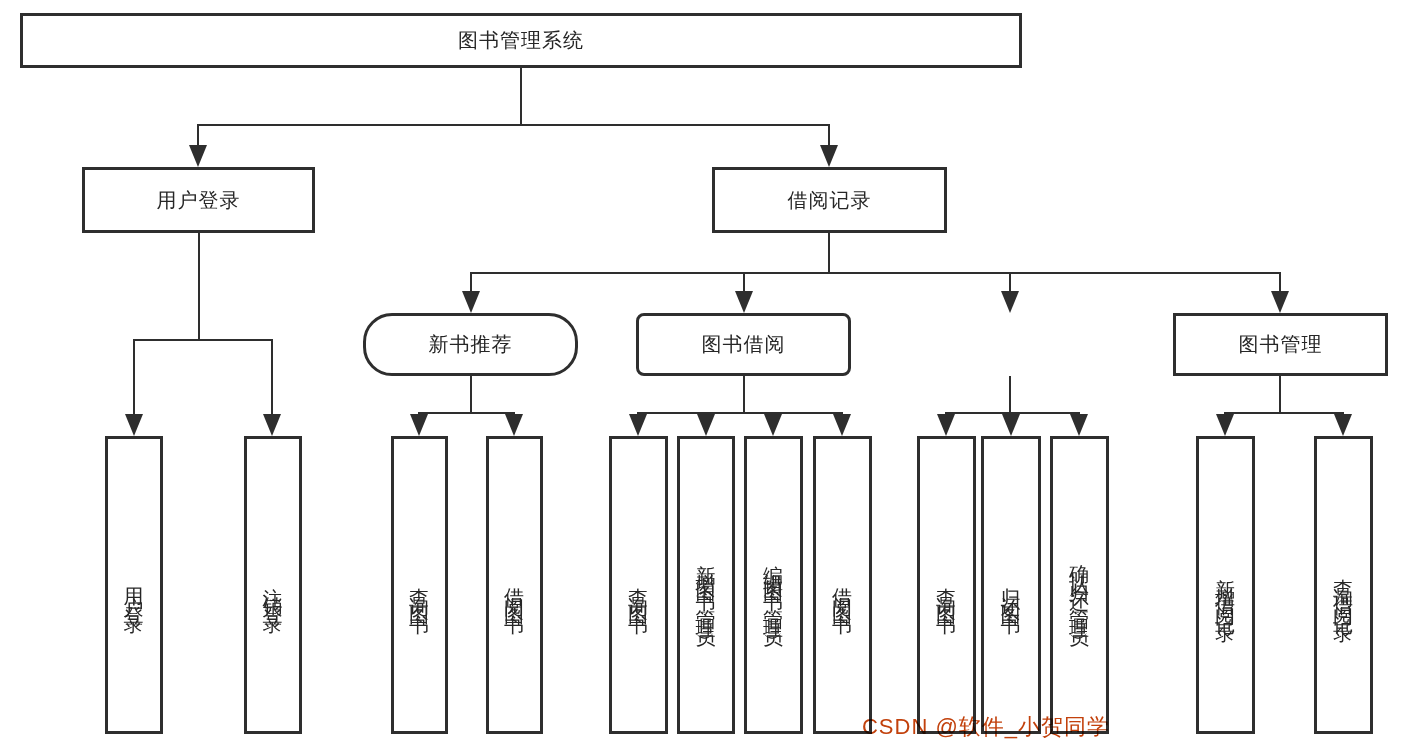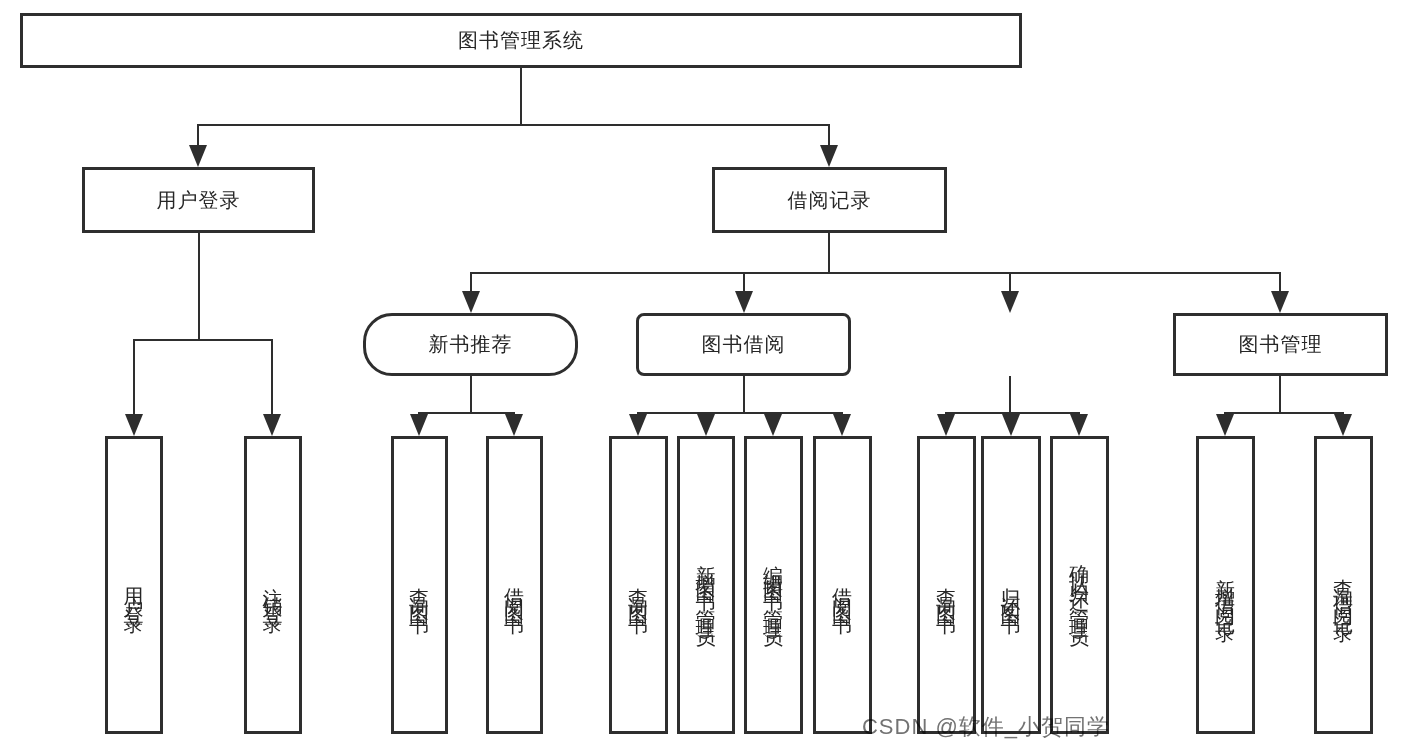--- a/index.html
+++ b/index.html
@@ -28,21 +28,21 @@
   .vline { position:absolute; width:2px;  background:#2e2e2e; z-index:1; }
   .arrow {
     position:absolute; width:0; height:0; z-index:1;
     border-left:9px solid transparent;
     border-right:9px solid transparent;
     border-top:22px solid #2e2e2e;
   }
   .watermark {
     position:absolute; top:712px; right:4px; z-index:10;
     font-size:22px; letter-spacing:1px;
-    color:#737373; mix-blend-mode:multiply;
+    color:#c2410c; mix-blend-mode:multiply;
     white-space:nowrap;
   }
 </style>
 </head>
 <body>
 
 <div class="canvas">
 
   <div class="box" style="left:20px; top:13px; width:1002px; height:55px;">
     <span>图书管理系统</span>

